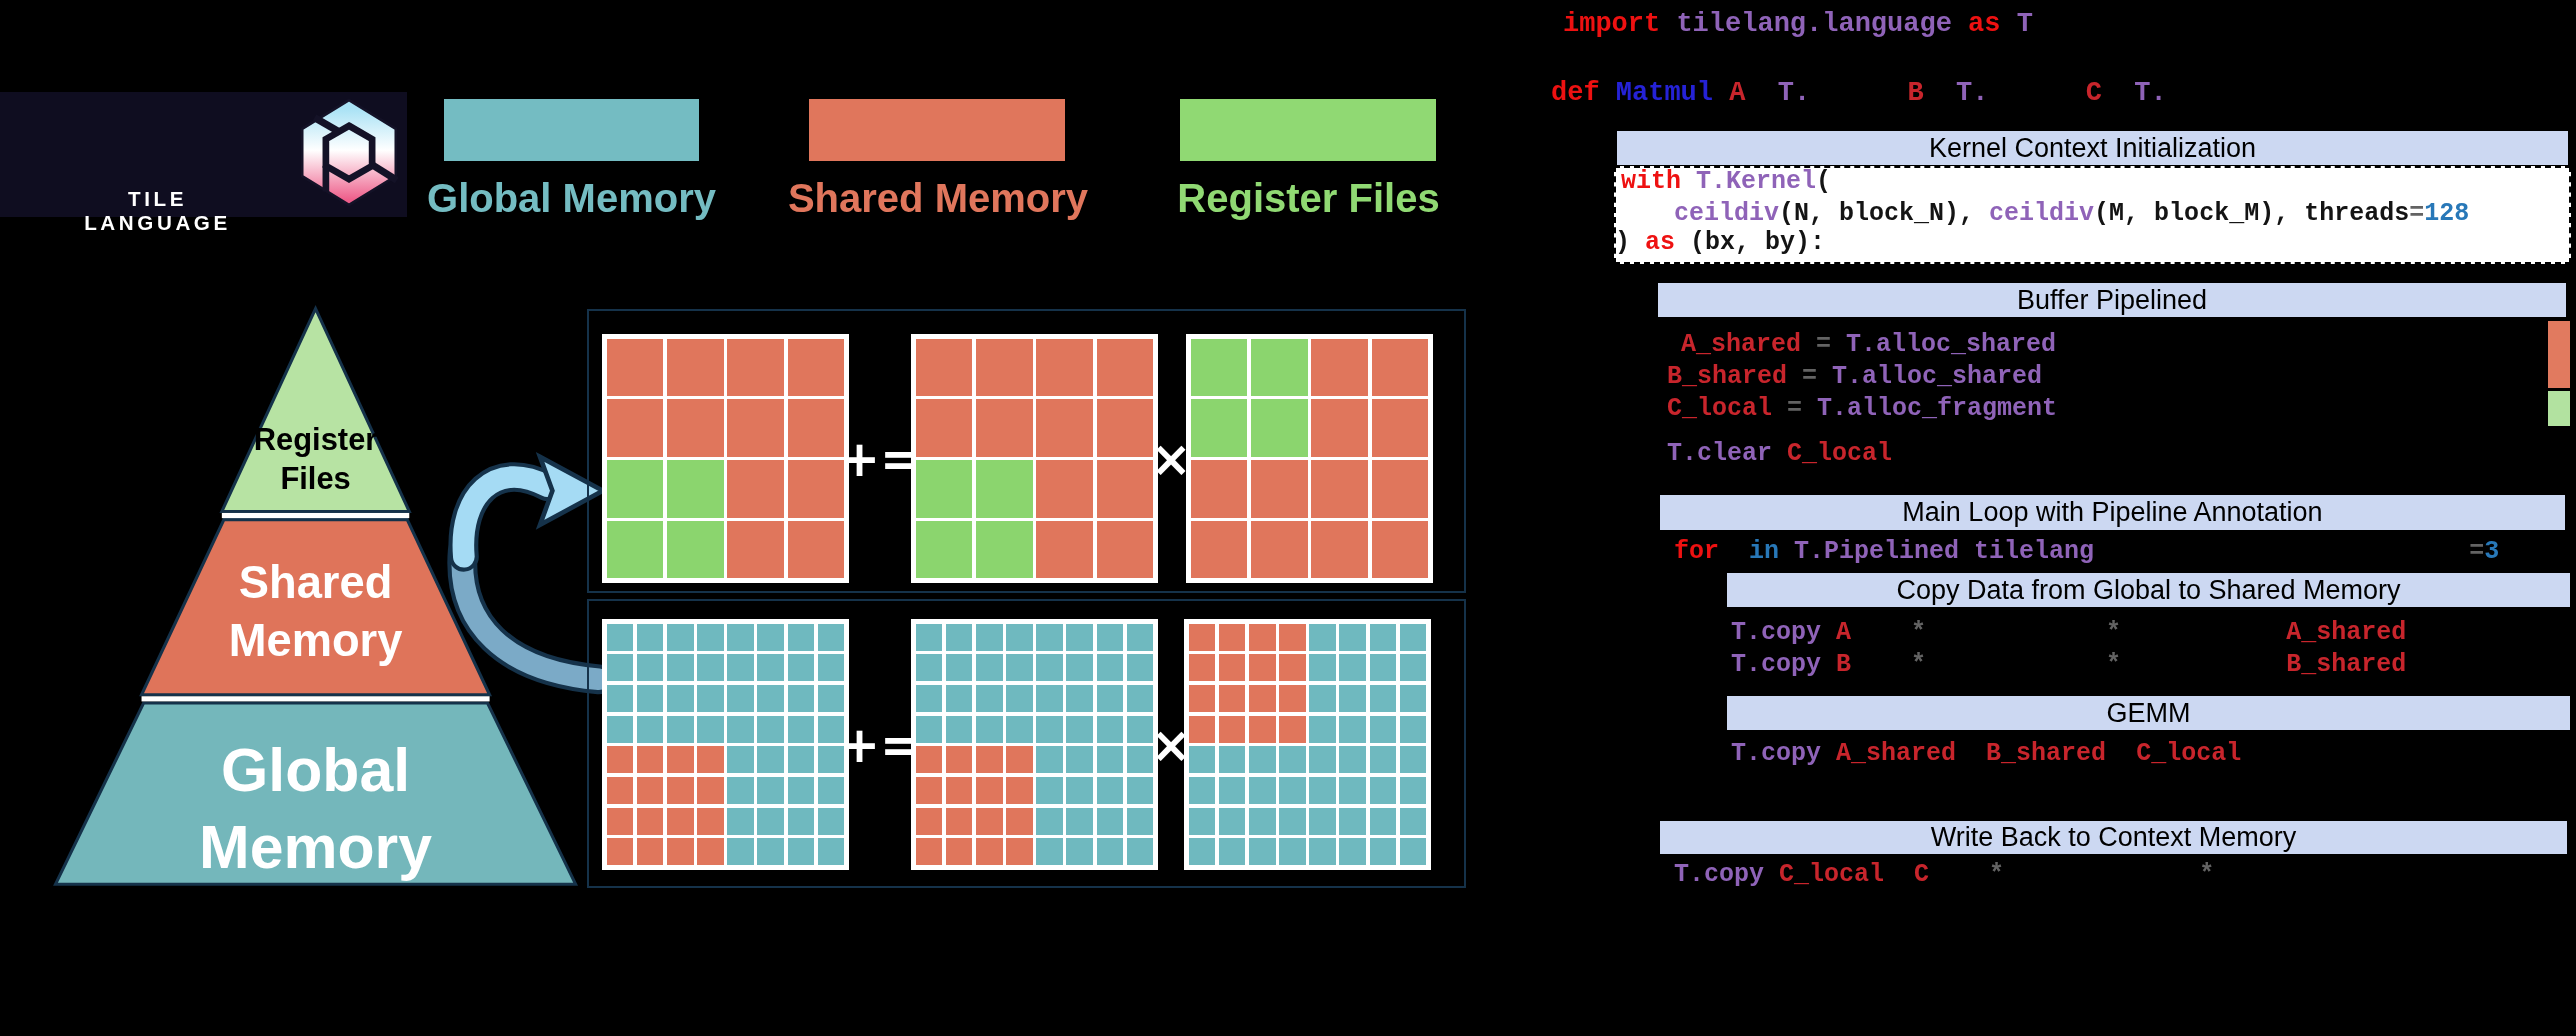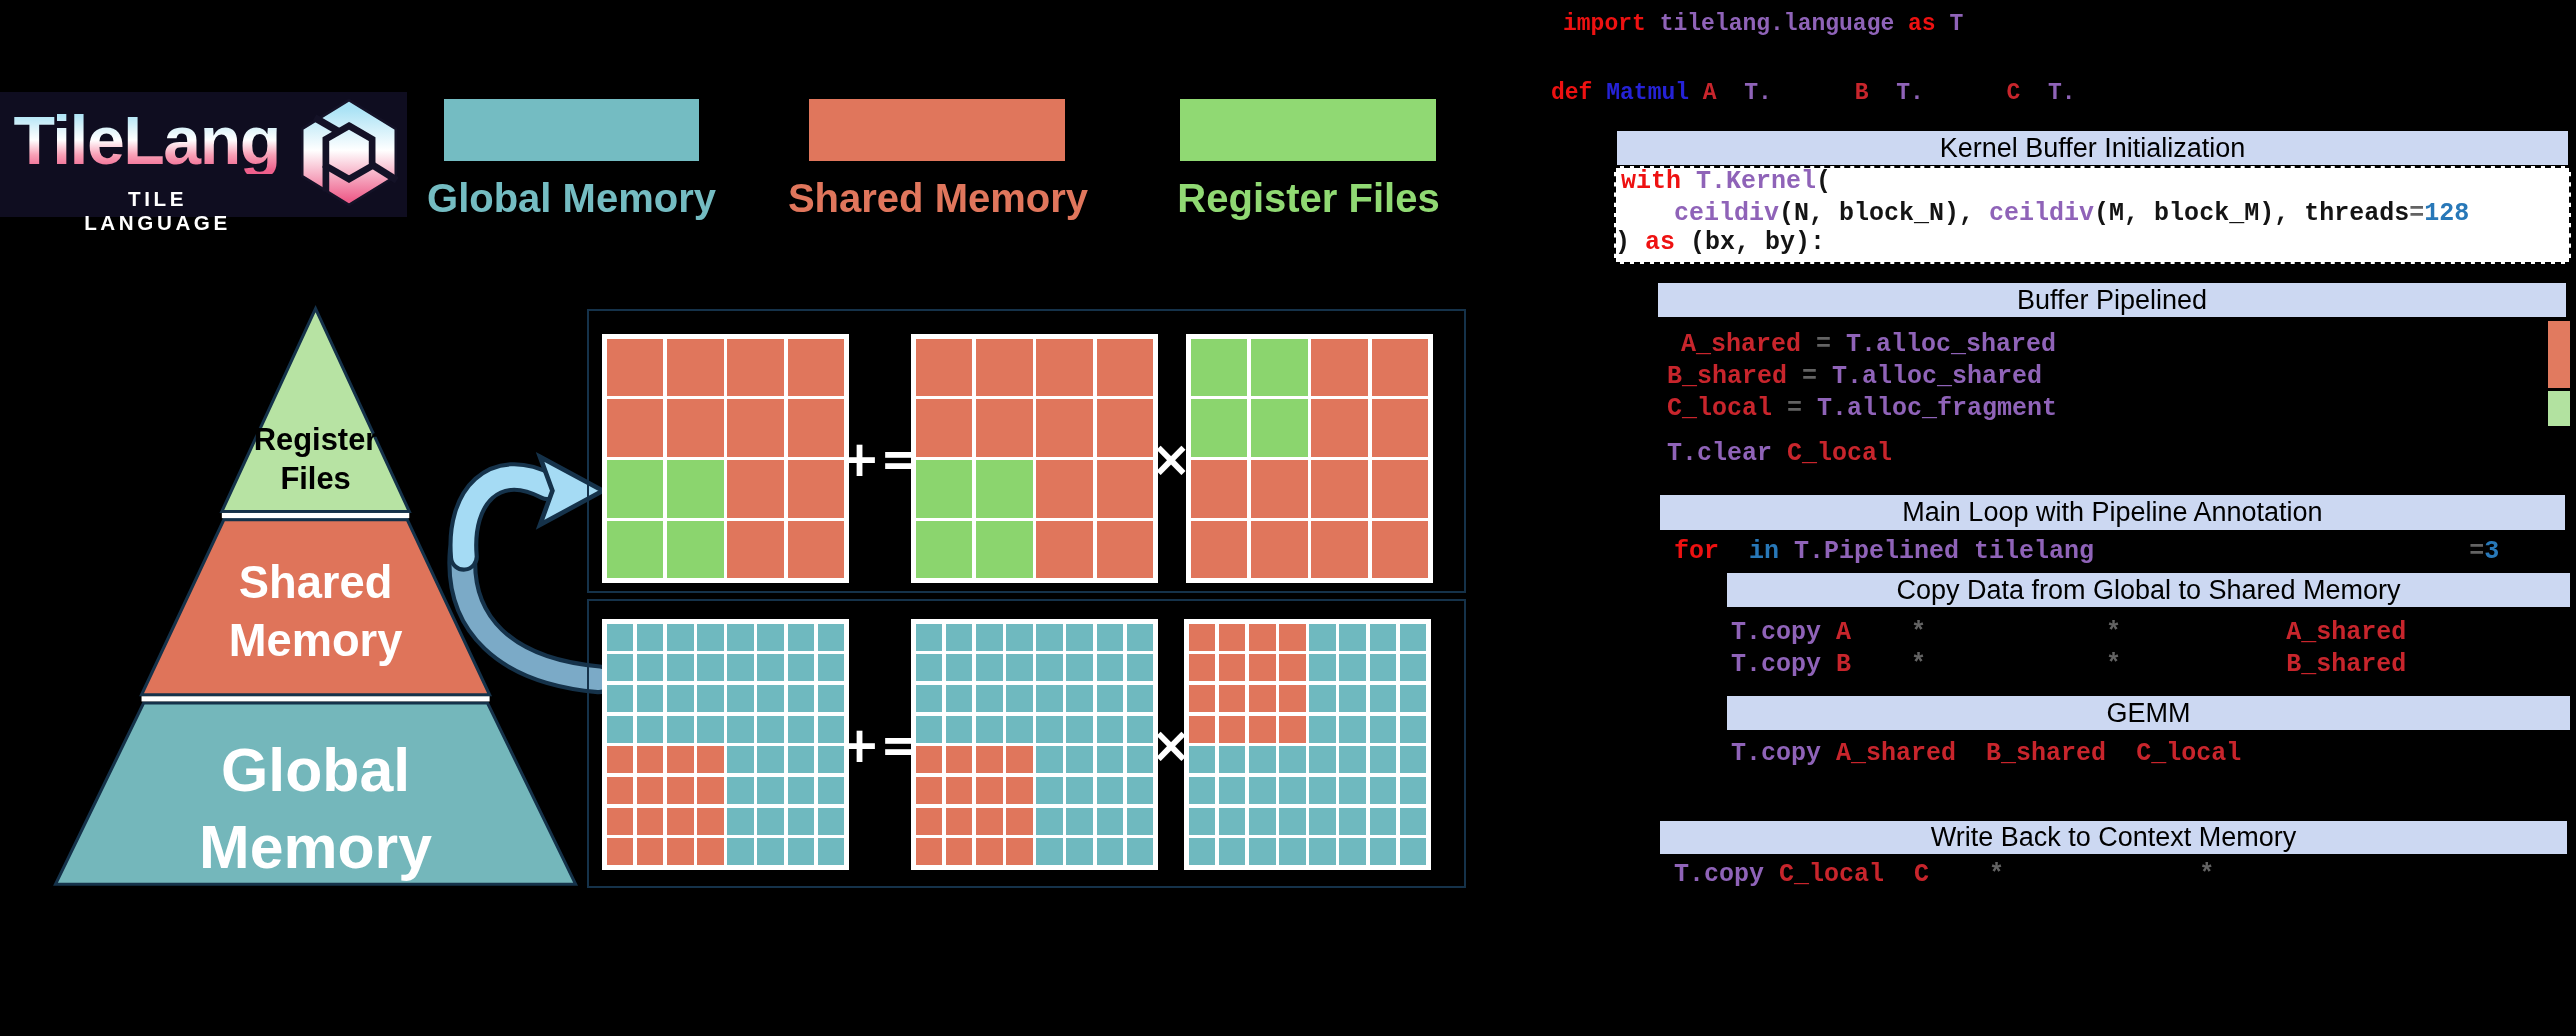--- a/index.html
+++ b/index.html
@@ -15,38 +15,37 @@
      font-size:20.6px;font-weight:700;letter-spacing:3.6px;}
   
   .swatch{height:62px;top:99px;}
   .legend-label{top:175px;height:46px;font-size:40px;font-weight:700;text-align:center;line-height:46px;}
   
   .bar{border:1.5px solid #000;box-sizing:border-box;display:flex;align-items:center;
        justify-content:center;font-size:27px;color:#000;}
   
   .codeline{position:absolute;margin:0;font-family:"Liberation Mono", monospace;
             font-weight:700;font-size:25px;line-height:31px;white-space:pre;}
-  .codeline.small{font-size:23px;}
+  .codeline.small{font-size:27px;}
   .tk-k{color:var(--kw);} .tk-i{color:var(--id);} .tk-v{color:var(--var);}
   .tk-f{color:var(--fn);} .tk-n{color:var(--num);} .tk-o{color:var(--op);} .tk-p{color:var(--pl);}
   #kernel-box{left:1614px;top:166px;width:957px;height:98px;background:#fff;
       border:2.6px dashed #000;box-sizing:border-box;}
   
   .group-box{border:2.6px solid #15324a;box-sizing:border-box;}
   .matrix{position:absolute;background:#fff;display:grid;padding:4.6px;gap:3.6px;box-sizing:border-box;}
   .matrix div{width:100%;height:100%;}
   .mat-op{position:absolute;color:#fff;font-weight:700;font-size:49px;
           transform:translate(-50%,-50%);font-family:"DejaVu Sans", sans-serif;}
   .sidebar{width:21.6px;left:2548px;}
 </style>
 </head>
 <body>
 
 <div class="abs" id="logo-panel">
-  <div class="abs" id="logo-title">TileLang</div>
   <div class="abs" id="logo-subtitle">TILE LANGUAGE</div>
   <svg class="abs" style="left:300px;top:6.2px" width="98" height="110" viewBox="0 0 190 214">
     <defs>
       <linearGradient id="gem" x1="0" y1="0" x2="0" y2="1">
         <stop offset="0.08" stop-color="#a9e2f5"></stop>
         <stop offset="0.48" stop-color="#ffffff"></stop>
         <stop offset="0.95" stop-color="#ee5f8b"></stop>
       </linearGradient>
     </defs>
     <polygon points="95,4 186,60 186,152 95,208 4,152 4,60" fill="url(#gem)" stroke="#141227" stroke-width="5"></polygon>
@@ -344,21 +343,21 @@
       <div style="background: rgb(111, 185, 191);"></div>
       <div style="background: rgb(111, 185, 191);"></div>
       <div style="background: rgb(111, 185, 191);"></div>
       <div style="background: rgb(111, 185, 191);"></div>
       <div style="background: rgb(111, 185, 191);"></div>
     </div>
     <div class="mat-op" style="left: 880px; top: 745px;">+=</div>
     <div class="mat-op" style="left: 1171px; top: 745px;">×</div>
   </div>
 
-<div class="abs bar" style="left: 1616px; top: 130px; width: 953px; height: 36px; background: rgb(204, 216, 242);">Kernel Buffer Initialization</div>
+<div class="abs bar" style="left: 1616px; top: 130px; width: 953px; height: 36px; background: rgb(204, 216, 242);">Kernel Context Initialization</div>
 <div class="abs" id="kernel-box"></div>
 <div class="abs bar" style="left: 1657px; top: 282px; width: 910px; height: 36px; background: rgb(204, 216, 242);">Buffer Pipelined</div>
 <div class="abs sidebar" style="top: 321px; height: 67px; background: rgb(225, 122, 95);"></div>
 <div class="abs sidebar" style="top: 391px; height: 35px; background: rgb(178, 226, 160);"></div>
 <div class="abs bar" style="left: 1659px; top: 494px; width: 907px; height: 37px; background: rgb(204, 216, 242);">Main Loop with Pipeline Annotation</div>
 <div class="abs bar" style="left: 1726px; top: 572px; width: 845px; height: 36px; background: rgb(204, 216, 242);">Copy Data from Global to Shared Memory</div>
 <div class="abs bar" style="left: 1726px; top: 695px; width: 845px; height: 36px; background: rgb(204, 216, 242);">GEMM</div>
 <div class="abs bar" style="left: 1659px; top: 820px; width: 909px; height: 35px; background: rgb(204, 216, 242);">Write Back to Context Memory</div>
 <div id="code-root">
     <pre class="codeline small" style="left: 1563px; top: 8.8px;"><span class="tk-k">import </span><span class="tk-i">tilelang.language</span><span class="tk-k"> as </span><span class="tk-i">T</span></pre>

